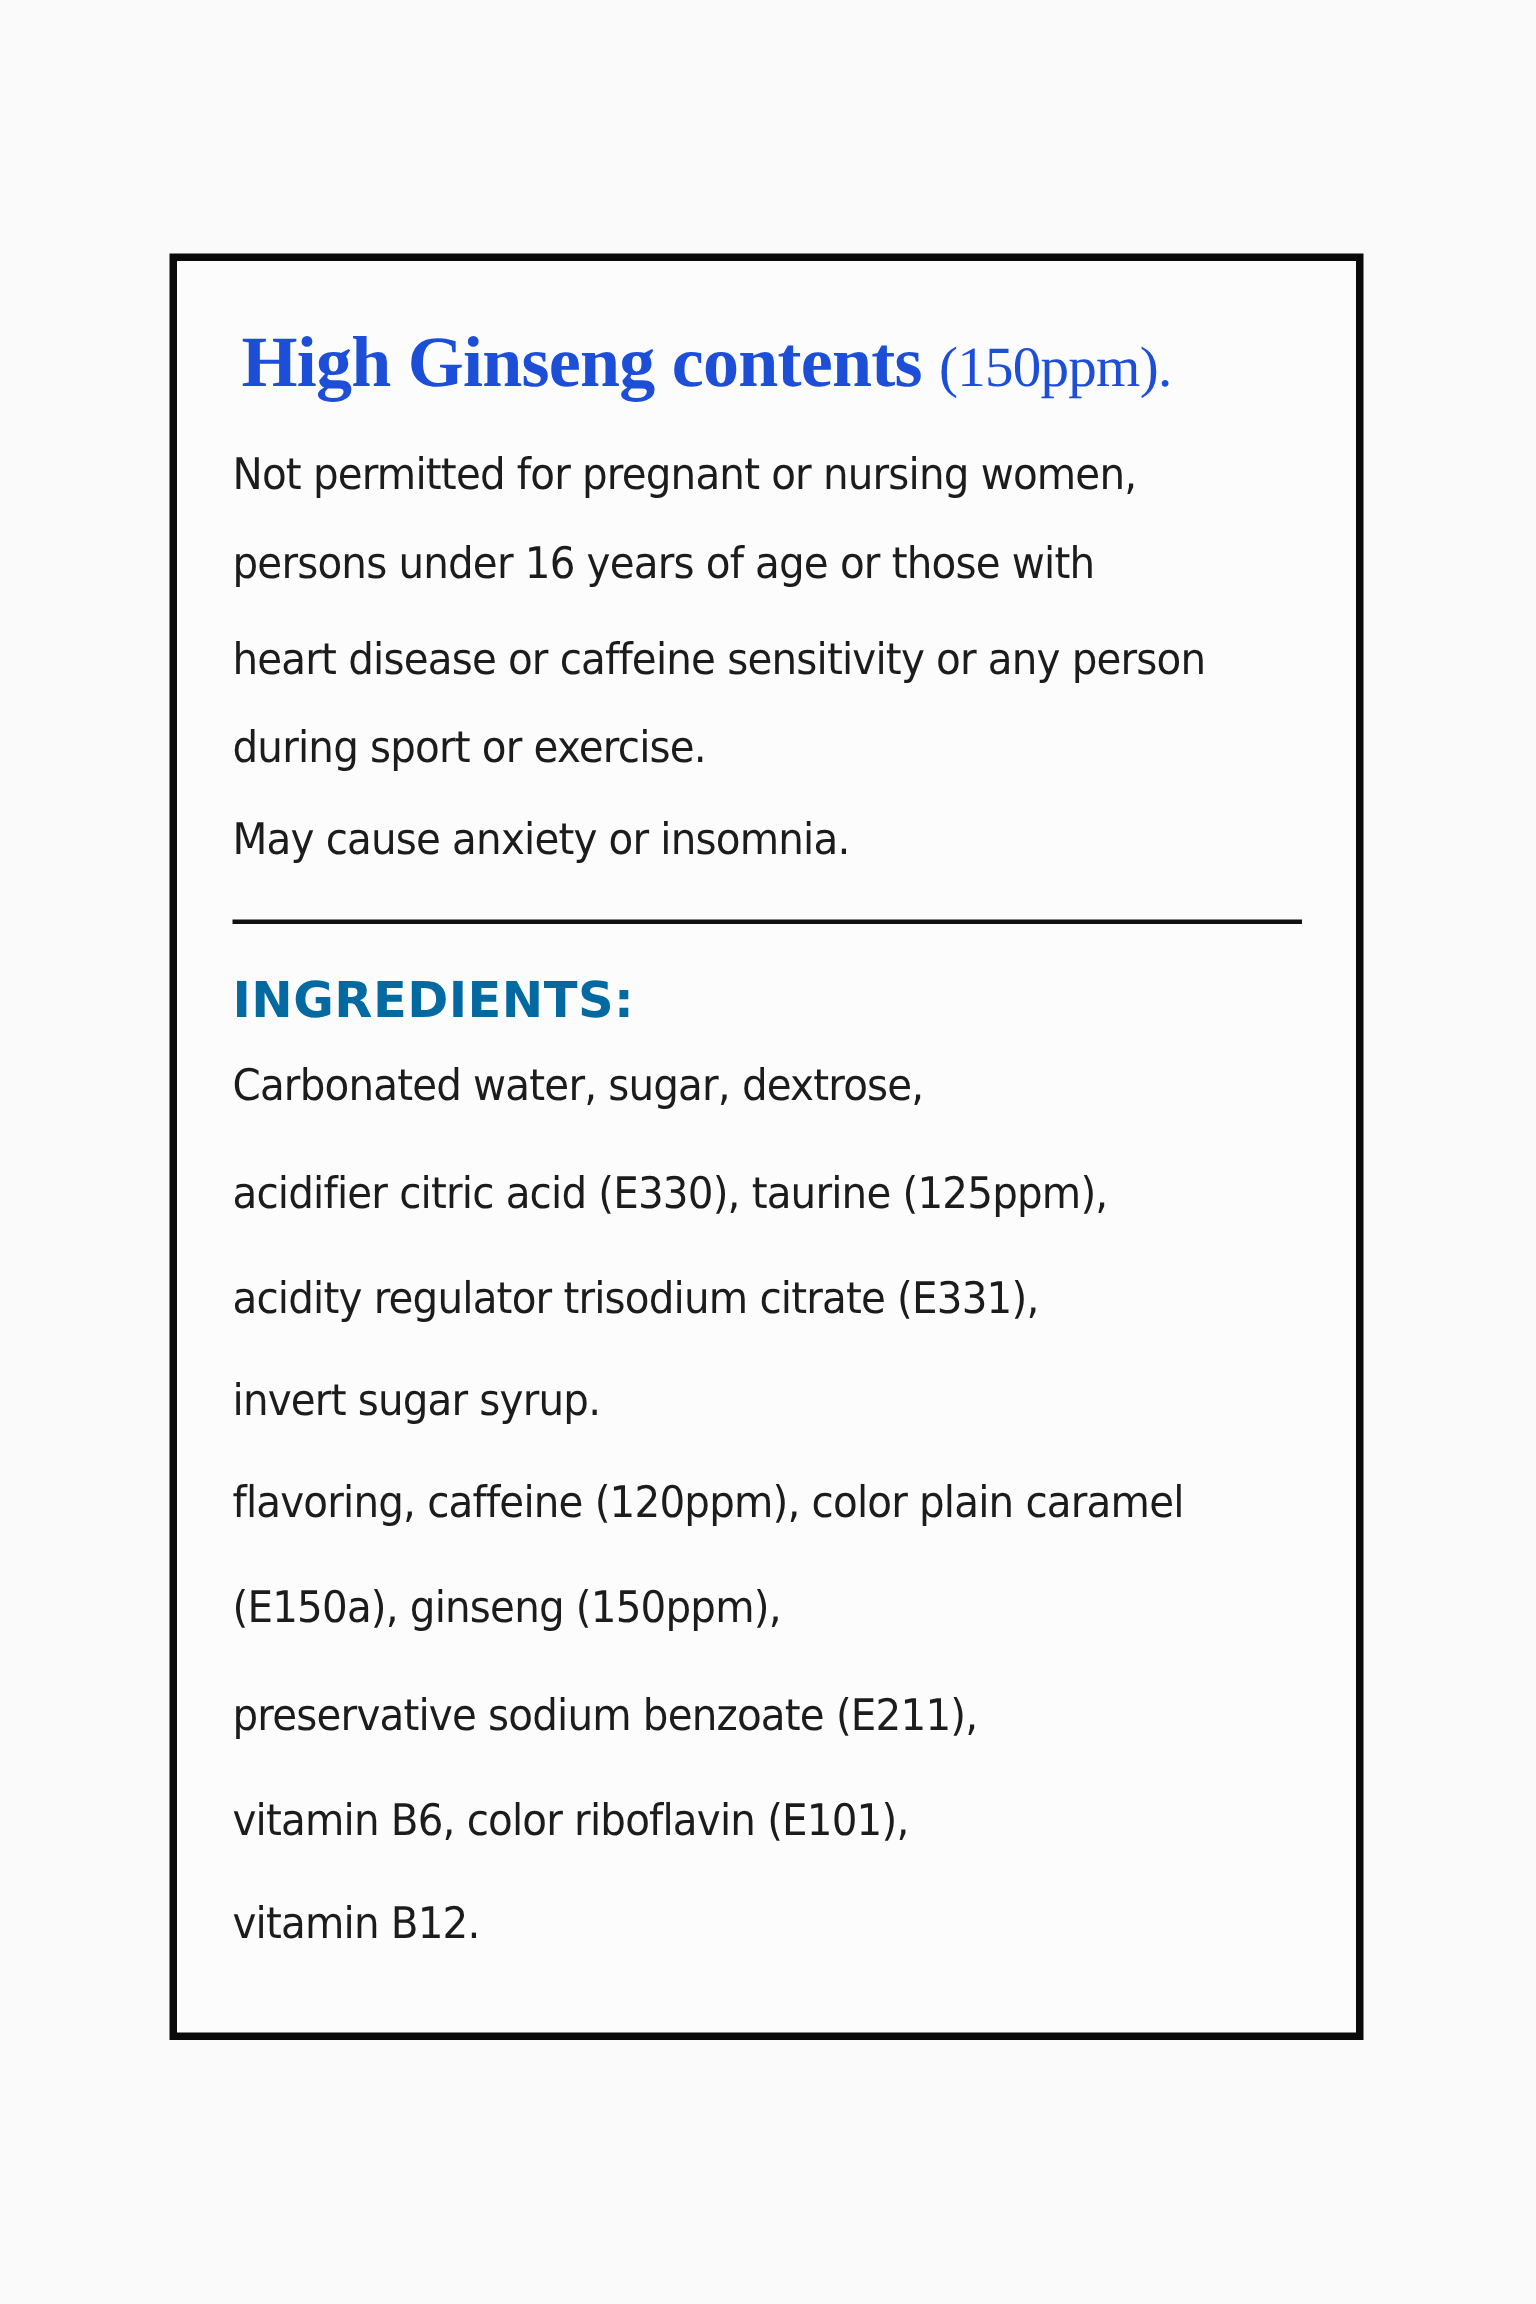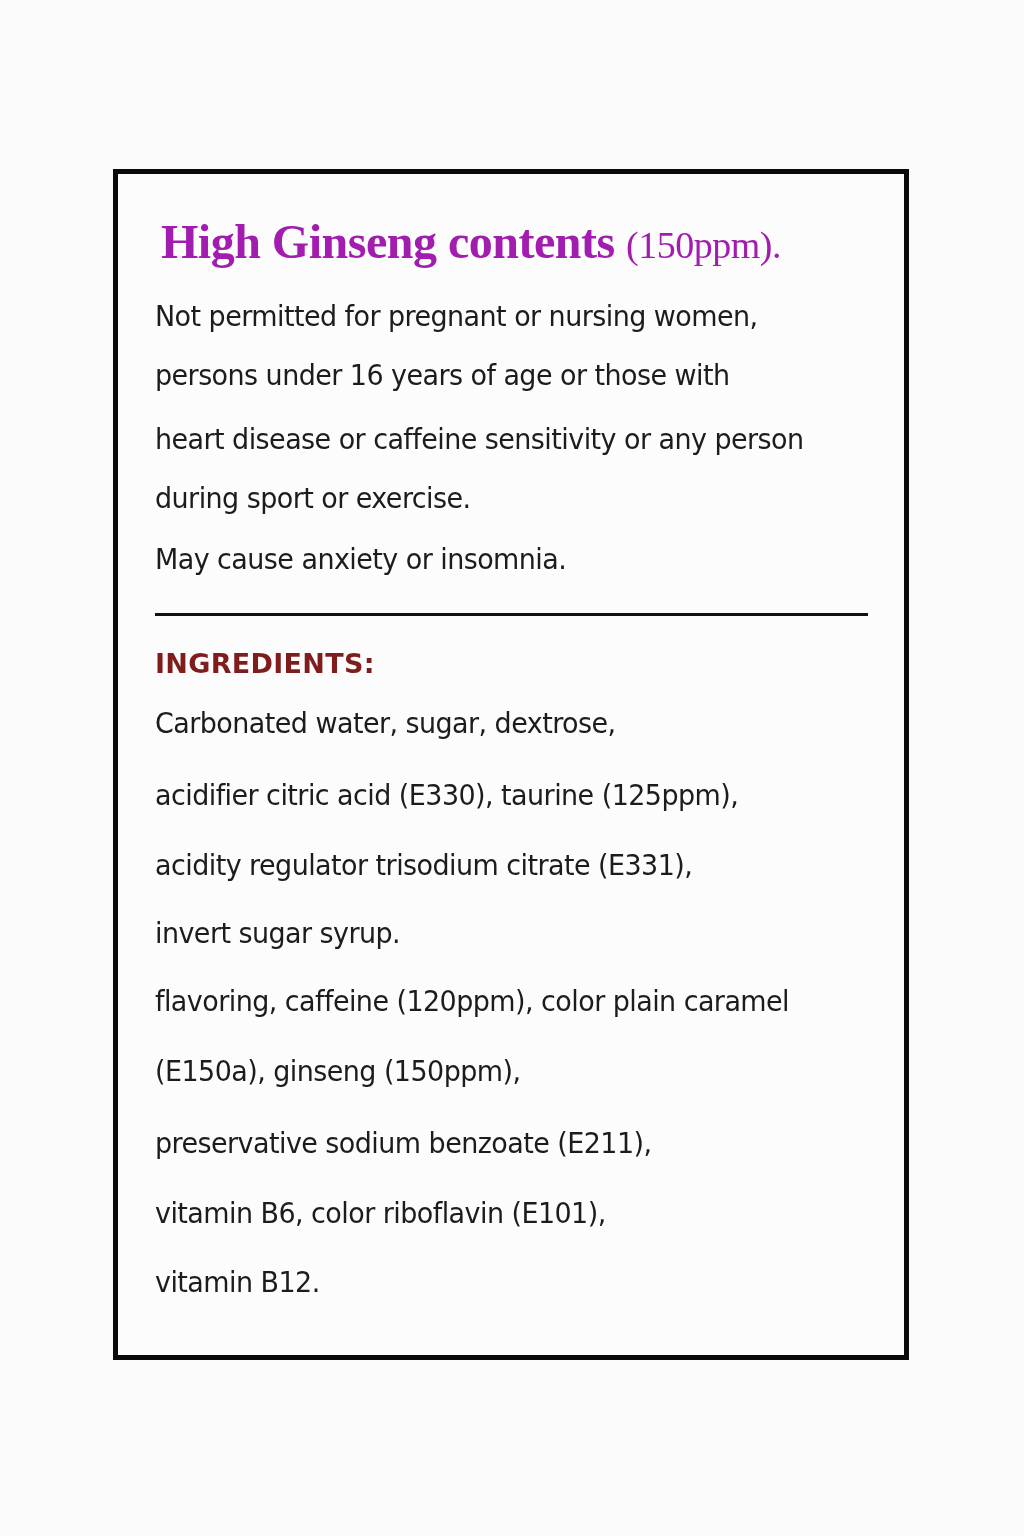--- a/index.html
+++ b/index.html
@@ -17,21 +17,21 @@
     background: #fcfcfc;
   }
   .title {
     position: absolute;
     left: 43px; top: 40px;
     margin: 0;
     font-family: "Liberation Serif", "DejaVu Serif", serif;
     font-weight: bold;
     font-size: 48px;
     letter-spacing: -0.5px;
-    color: #a21caf;
+    color: #1d4ed8;
     white-space: nowrap;
   }
   .title .qty {
     font-weight: normal;
     font-size: 38px;
   }
   .txt {
     position: absolute;
     left: 37px;
     font-family: "DejaVu Sans", sans-serif;
@@ -47,22 +47,22 @@
     position: absolute;
     left: 37px; top: 439px;
     width: 713px; height: 3px;
     background: #111;
   }
   .heading {
     position: absolute;
     left: 37px; top: 476px;
     font-family: "DejaVu Sans", sans-serif;
     font-weight: bold;
-    font-size: 27px;
-    color: #7f1d1d;
+    font-size: 33px;
+    color: #0369a1;
     letter-spacing: 0.3px;
     line-height: 1;
   }
 </style>
 </head>
 <body>
 
 <div class="label-box">
 
   <h1 class="title">

